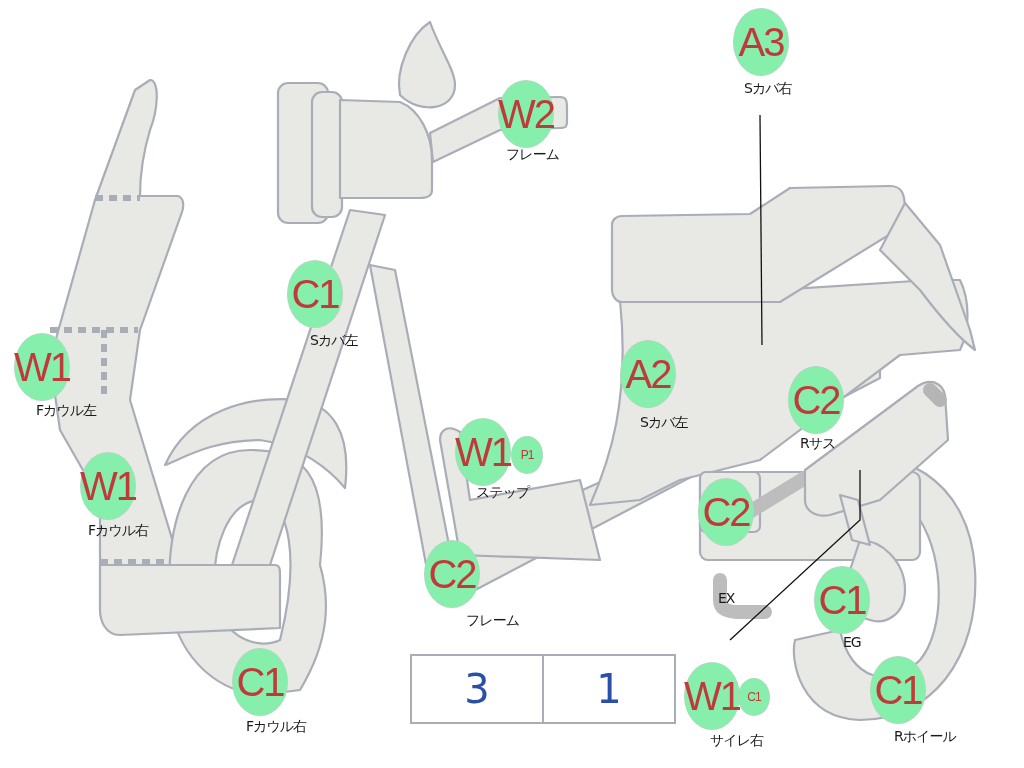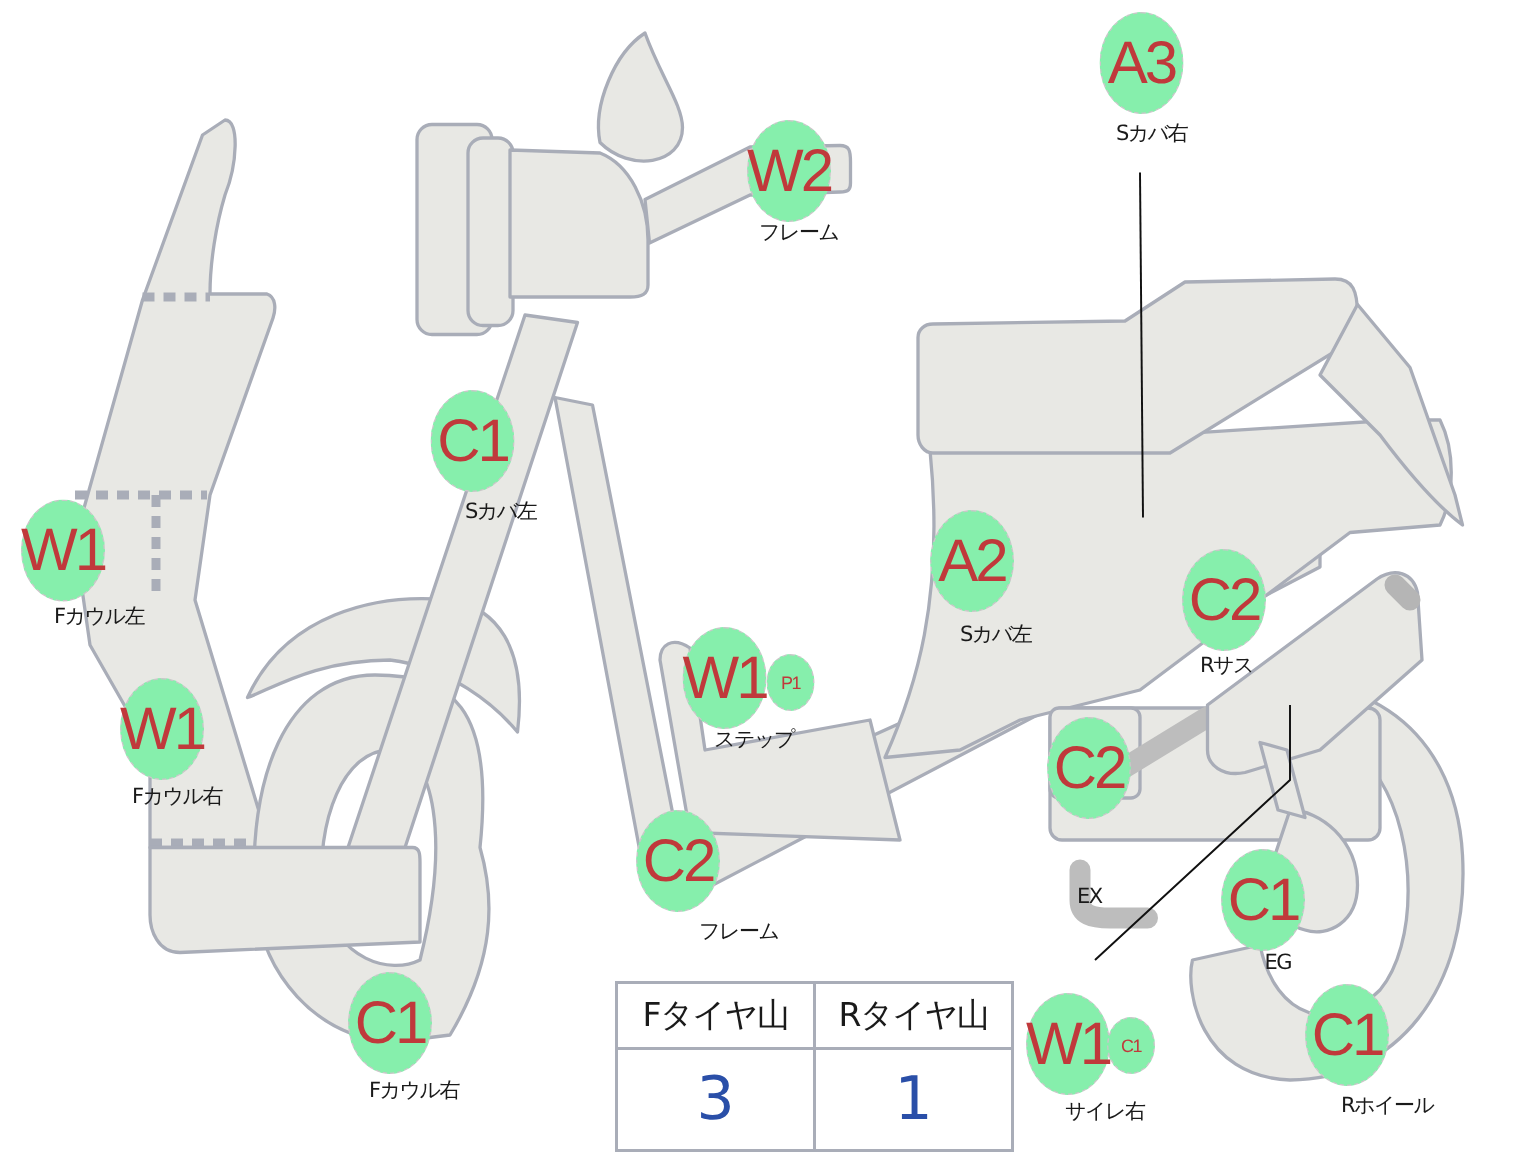--- a/index.html
+++ b/index.html
@@ -110,22 +110,18 @@
 
 <div class="badge big" style="left:684px;top:662px;">W1</div>
 <div class="badge small" style="left:738px;top:678px;">C1</div>
 <div class="label" style="left:710px;top:732px;">サイレ右</div>
 
 <div class="badge big" style="left:870px;top:656px;">C1</div>
 <div class="label" style="left:894px;top:728px;">Rホイール</div>
 
 <table class="tires">
   <tbody>
-      <tr>
-    <td class="h">Fタイヤ山</td>
-    <td class="h">Rタイヤ山</td>
-  </tr>
   <tr>
     <td class="v">3</td>
     <td class="v">1</td>
   </tr>
 </tbody>
   </table>
 
 </body></html>

